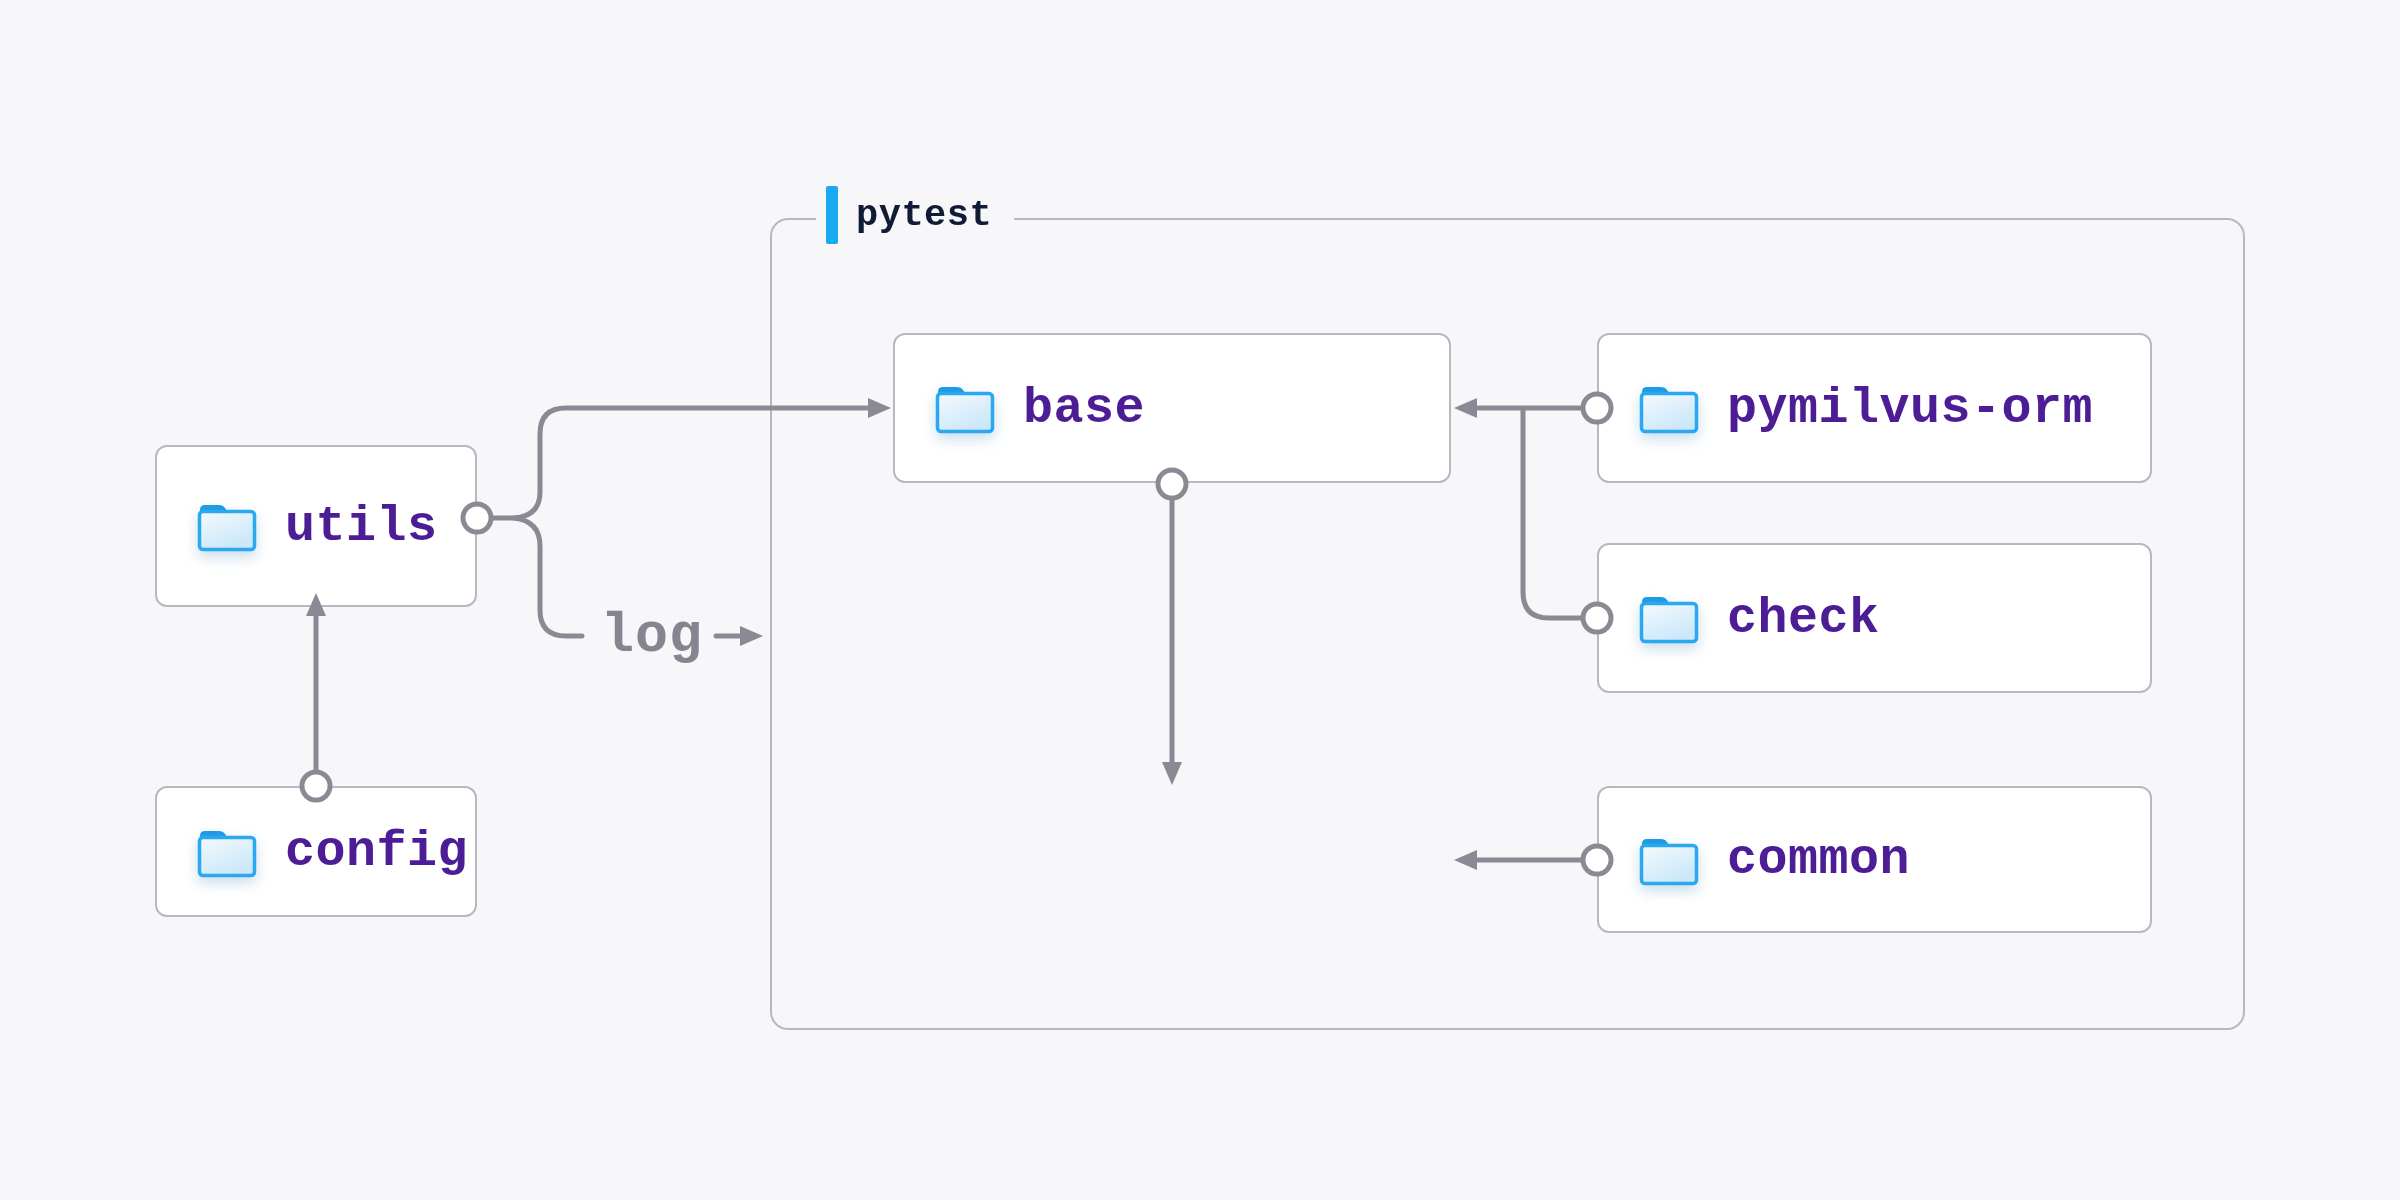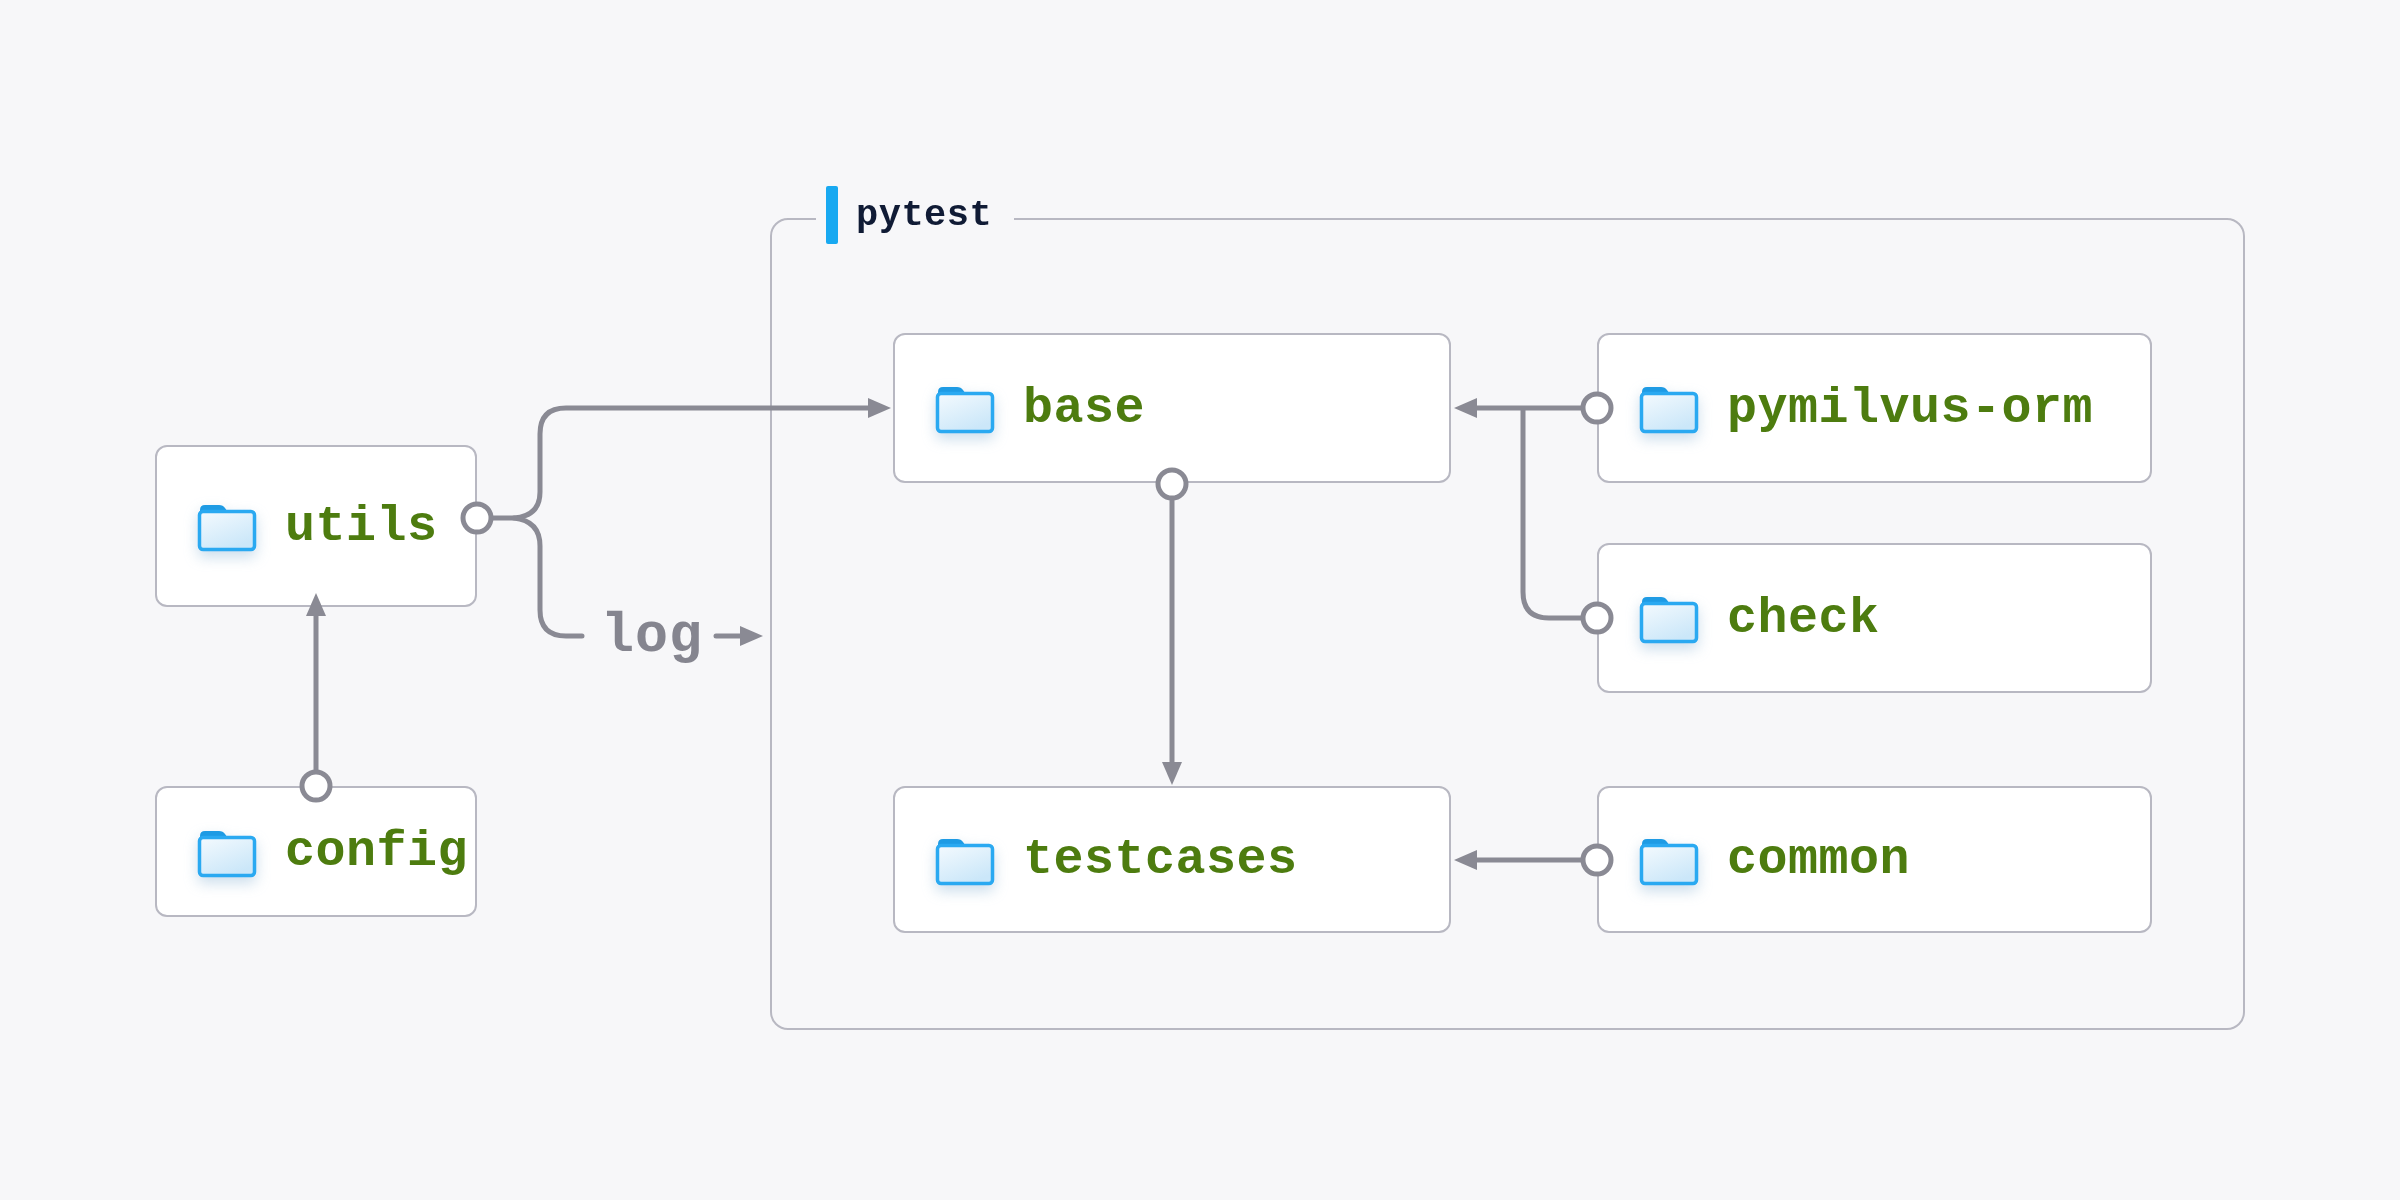--- a/index.html
+++ b/index.html
@@ -68,21 +68,21 @@
   }
   .node .folder {
     width: 64px;
     height: 54px;
     flex: none;
     filter: drop-shadow(0 6px 7px rgba(110, 160, 200, 0.35));
   }
   .node .node-label {
     font-size: 50px;
     font-weight: 600;
-    color: #4d7c0f;
+    color: #4c1d95;
     letter-spacing: 0.5px;
     white-space: nowrap;
   }
   #node-utils     { left: 155px;  top: 445px; width: 322px; height: 162px; }
   #node-config    { left: 155px;  top: 786px; width: 322px; height: 131px; }
   #node-base      { left: 893px;  top: 333px; width: 558px; height: 150px; }
   #node-pymilvus  { left: 1597px; top: 333px; width: 555px; height: 150px; }
   #node-check     { left: 1597px; top: 543px; width: 555px; height: 150px; }
   #node-testcases { left: 893px;  top: 786px; width: 558px; height: 147px; }
   #node-common    { left: 1597px; top: 786px; width: 555px; height: 147px; }
@@ -158,26 +158,20 @@
         <use href="#folder-sym"></use>
       </svg>
     <span class="node-label">check</span>
   </div>
   <div class="node" id="node-pymilvus">
     <svg class="folder">
         <use href="#folder-sym"></use>
       </svg>
     <span class="node-label">pymilvus-orm</span>
   </div>
-  <div class="node" id="node-testcases">
-    <svg class="folder">
-        <use href="#folder-sym"></use>
-      </svg>
-    <span class="node-label">testcases</span>
-  </div>
   <div class="node" id="node-common">
     <svg class="folder">
         <use href="#folder-sym"></use>
       </svg>
     <span class="node-label">common</span>
   </div>
 
   <svg class="edges" width="2400" height="1200" viewBox="0 0 2400 1200">
     <g fill="none" stroke="#8a8a94" stroke-width="5" stroke-linecap="round" stroke-linejoin="round">
 

